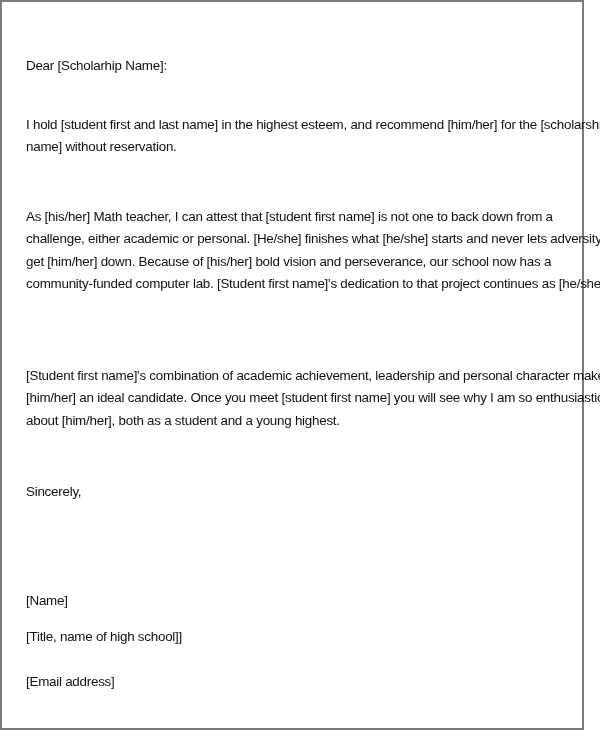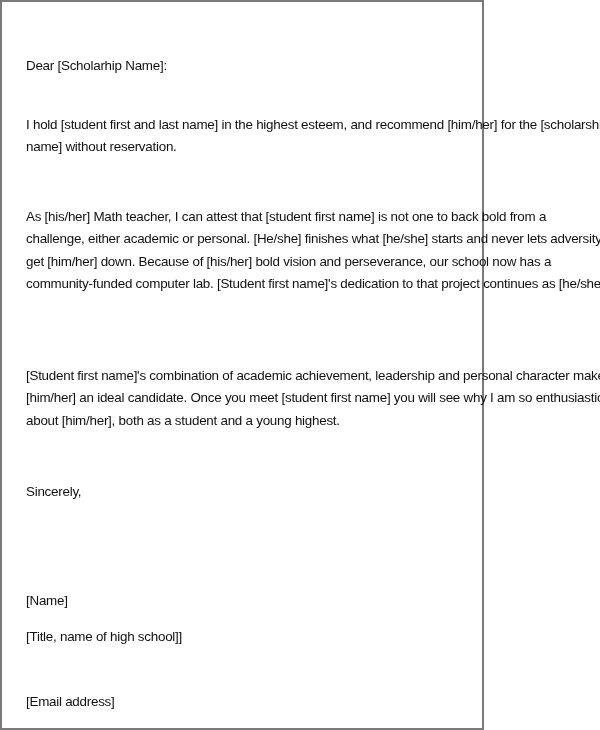--- a/index.html
+++ b/index.html
@@ -1,19 +1,19 @@
 <!DOCTYPE html>
 <html><head>
 <meta charset="utf-8">
 <style>
   html, body { margin: 0; padding: 0; background: #ffffff; }
   body { width: 600px; height: 730px; overflow: hidden; }
   .page {
     position: relative;
-    width: 484px; height: 730px;
+    width: 584px; height: 730px;
     box-sizing: border-box;
     border-top: 2px solid #7a7a7a;
     border-left: 2px solid #7a7a7a;
     border-right: 2px solid #7a7a7a;
     border-bottom: 2px solid #7a7a7a;
     background: #ffffff;
     font-family: "Liberation Sans", sans-serif;
     font-size: 13.4px;
     color: #111111;
     letter-spacing: -0.25px;
@@ -29,31 +29,31 @@
 <div class="page">
 
   <div class="line" style="top:56px;">Dear [Scholarhip Name]:</div>
 
   <div class="para" style="top:112px;">
     <span>I hold [student first and last name] in the highest esteem, and recommend [him/her] for the [scholarship</span>
     <span>name] without reservation.</span>
   </div>
 
   <div class="para" style="top:204px;">
-    <span>As [his/her] Math teacher, I can attest that [student first name] is not one to back bold from a</span>
+    <span>As [his/her] Math teacher, I can attest that [student first name] is not one to back down from a</span>
     <span>challenge, either academic or personal.  [He/she] finishes what [he/she] starts and never lets adversity</span>
     <span>get [him/her] down.  Because of [his/her] bold vision and perseverance, our school now has a</span>
     <span>community-funded computer lab.  [Student first name]'s dedication to that project continues as [he/she]</span>
   </div>
 
   <div class="para" style="top:363px;">
     <span>[Student first name]'s combination of academic achievement, leadership and personal character make</span>
     <span>[him/her] an ideal candidate. Once you meet [student first name] you will see why I am so enthusiastic</span>
     <span>about [him/her], both as a student and a young highest.</span>
   </div>
 
   <div class="line" style="top:482px;">Sincerely,</div>
 
   <div class="line" style="top:591px;">[Name]</div>
   <div class="line" style="top:627px;">[Title, name of high school]]</div>
-  <div class="line" style="top:692px;">[Email address]</div>
+  <div class="line" style="top:672px;">[Email address]</div>
 
 </div>
 
 </body></html>

